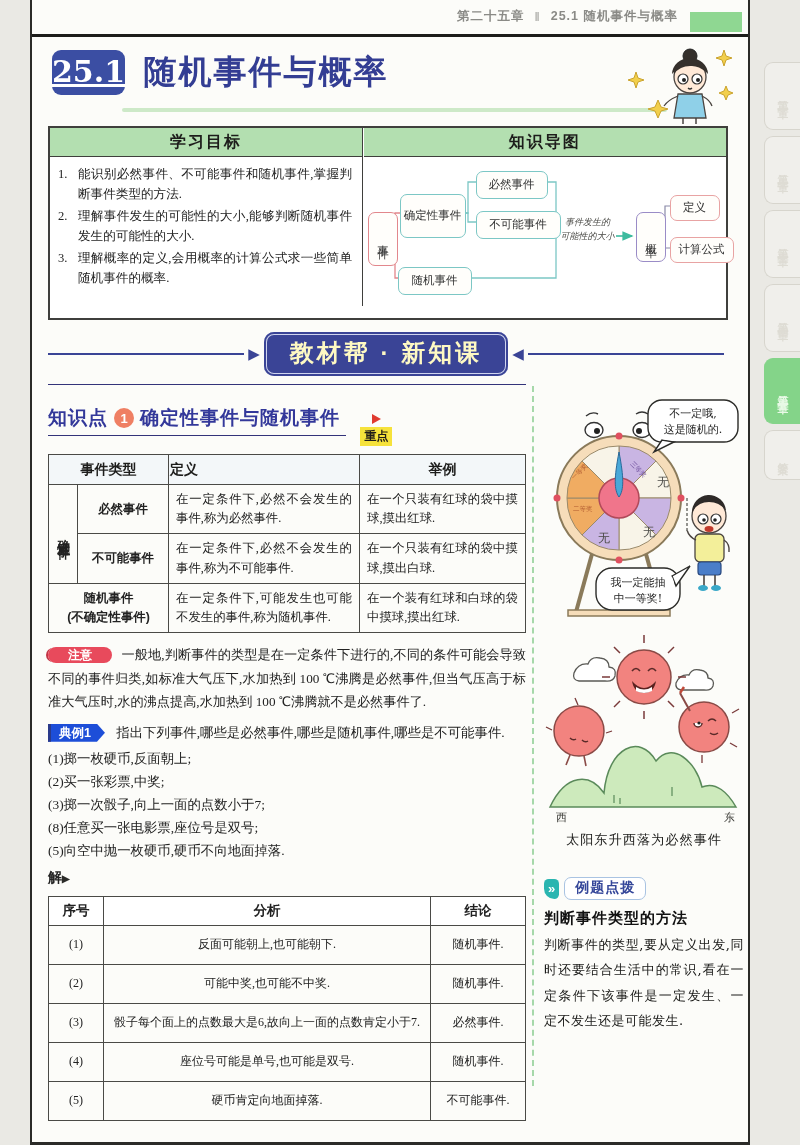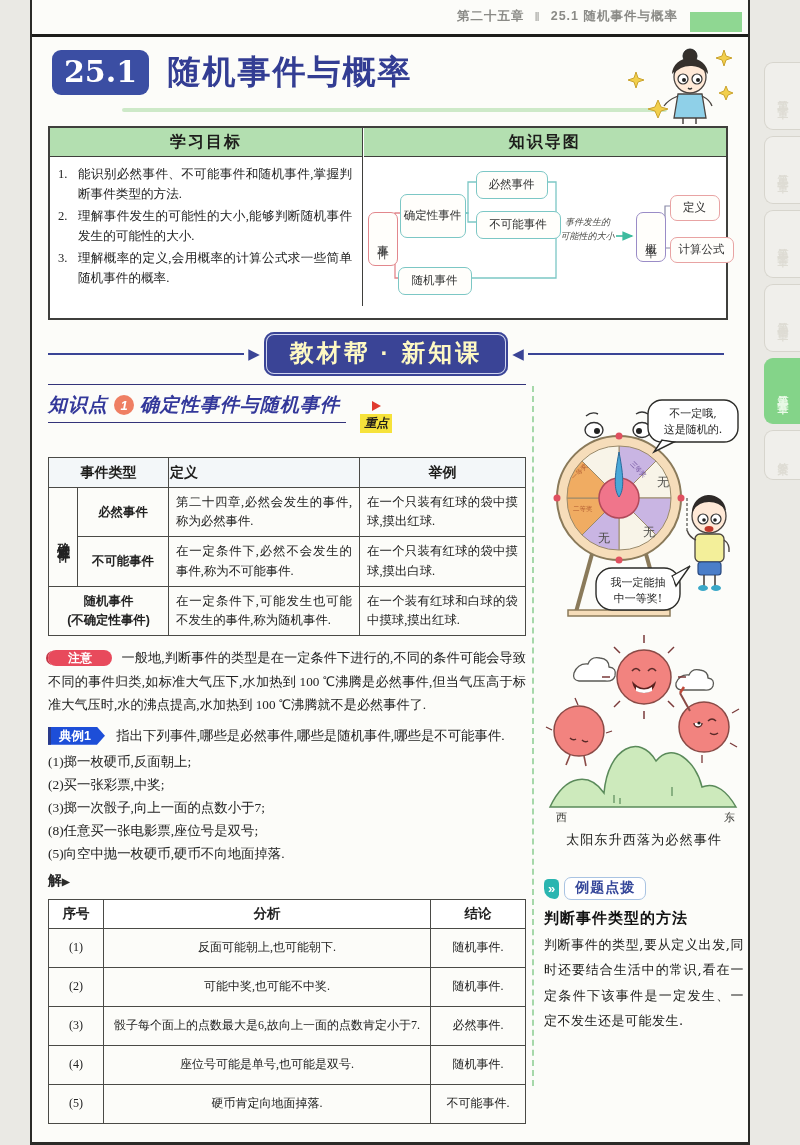--- a/index.html
+++ b/index.html
@@ -25,21 +25,21 @@
   }
   .runhead-div{color:#9a9a96;font-weight:normal;}
   .runhead-green{
     position:absolute;right:6px;top:12px;width:52px;height:20px;background:#8fd792;
   }
   
   .titlerow{position:absolute;left:20px;top:50px;right:8px;height:72px;}
   .title-badge{
     display:inline-block;background:#3b4ea3;color:#fff;
     font-family:"DejaVu Serif",serif;font-weight:bold;font-size:30px;
-    padding:4px 12px 6px;border-radius:9px;vertical-align:middle;
+    padding:4px 0 6px;border-radius:9px;vertical-align:middle;text-decoration:underline;
   }
   .title-text{
     display:inline-block;margin-left:14px;color:#333d93;font-weight:bold;font-size:33px;
     letter-spacing:2px;vertical-align:middle;
   }
   .title-underline{
     position:absolute;left:70px;top:58px;width:545px;height:4px;background:#cde9c8;border-radius:2px;
   }
   .girl-art{position:absolute;right:4px;top:-6px;}
   
@@ -77,21 +77,21 @@
   
   .bannerrow{position:absolute;left:16px;top:336px;width:676px;height:36px;display:flex;align-items:center;}
   .b-line{flex:1;height:2px;background:#3a4496;}
   .b-orn{color:#3a4496;font-size:15px;margin:0 4px;}
   .banner{
     background:#3a4496;color:#fef9c3;font-weight:bold;font-size:24px;letter-spacing:3px;
     padding:5px 26px 7px;border-radius:10px;box-shadow:inset 0 0 0 2px #3a4496,inset 0 0 0 3px #cfd4ee;
   }
   
   .main{position:absolute;left:16px;top:384px;width:478px;}
-  .kp-head{border-top:1.5px solid #33337a;padding-top:7px;margin-bottom:24px;font-style:italic;}
+  .kp-head{border-top:1.5px solid #33337a;padding-top:20px;margin-bottom:8px;}
   .kp-inner{
     display:inline-flex;align-items:center;gap:6px;border-bottom:1.5px solid #33337a;padding:0 6px 4px 0;
   }
   .kp-badge{color:#33389a;font-weight:bold;font-size:19px;letter-spacing:1px;}
   .kp-num{
     width:20px;height:20px;border-radius:50%;background:#ef7f63;color:#fff;font-weight:bold;
     font-size:13px;display:inline-flex;align-items:center;justify-content:center;
   }
   .kp-title{color:#33389a;font-weight:bold;font-size:19px;letter-spacing:1px;}
   .kp-tag{display:inline-flex;align-items:center;gap:3px;margin-left:10px;flex-direction:column;}
@@ -297,21 +297,21 @@
         <tr>
           <th colspan="2">事件类型</th>
           <th class="cdef">定义</th>
           <th>举例</th>
         </tr>
       </thead>
       <tbody>
         <tr>
           <td class="cgroup" rowspan="2">确定性事件</td>
           <td class="ctype">必然事件</td>
-          <td class="cdef">第二十四章,必然会发生的事件,称为必然事件.</td>
+          <td class="cdef">在一定条件下,必然不会发生的事件,称为必然事件.</td>
           <td class="cex">在一个只装有红球的袋中摸球,摸出红球.</td>
         </tr>
         <tr>
           <td class="ctype">不可能事件</td>
           <td class="cdef">在一定条件下,必然不会发生的事件,称为不可能事件.</td>
           <td class="cex">在一个只装有红球的袋中摸球,摸出白球.</td>
         </tr>
         <tr>
           <td class="ctype" colspan="2">
             <div>随机事件</div>

